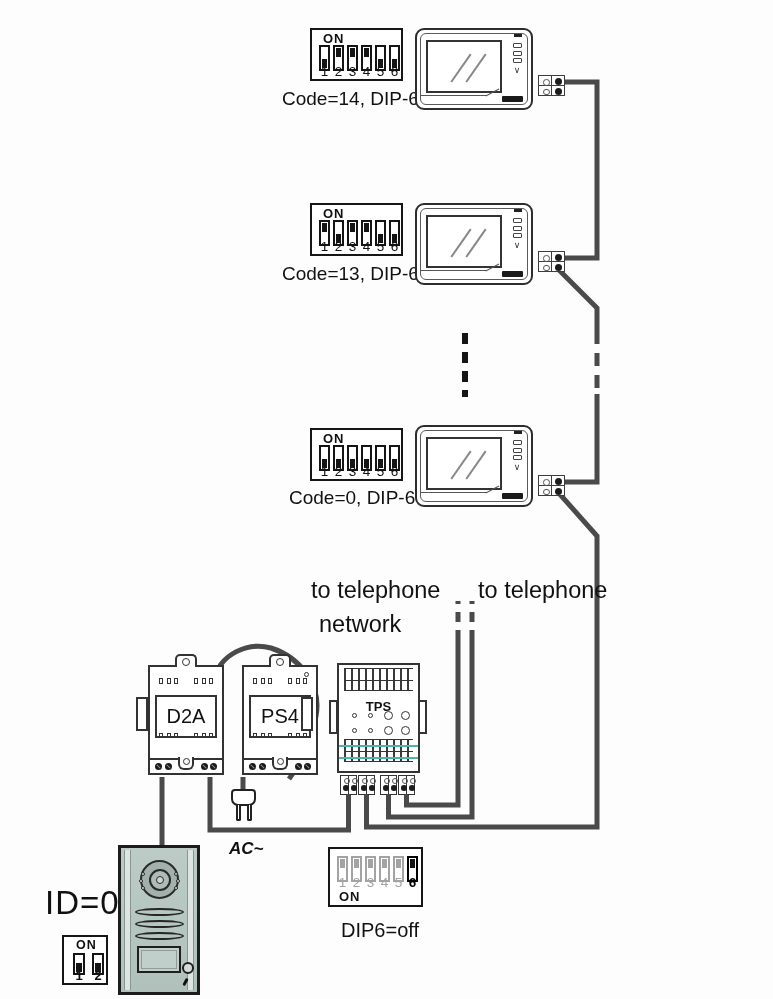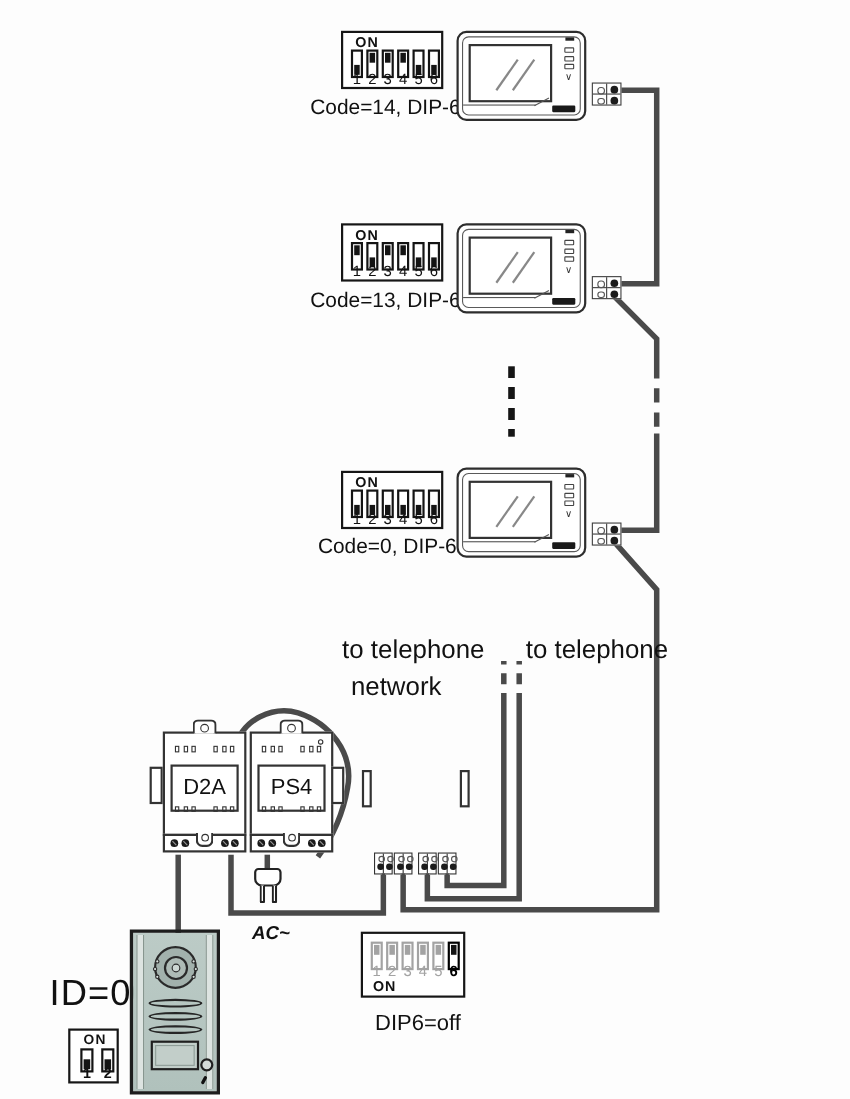--- a/index.html
+++ b/index.html
@@ -361,21 +361,21 @@
       <span class="strip-tab">
           <i></i>
         </span>
       <span class="sgroup">
           <span class="screw"></span>
           <span class="screw"></span>
         </span>
     </div>
   </div>
 
-  <div class="module" style="left:227px; top:665px;">
+  <div class="module" style="left:242px; top:665px;">
     <div class="tab-top">
         <i></i>
       </div>
     <span class="ps4dot"></span>
     <div class="trow t">
         <span class="tgrp">
           <span class="tsq"></span>
           <span class="tsq"></span>
           <span class="tsq"></span>
         </span>
@@ -409,20 +409,35 @@
       <span class="sgroup">
           <span class="screw"></span>
           <span class="screw"></span>
         </span>
     </div>
   </div>
   <div class="ear" style="left:301px; top:697px;"></div>
 
   <div class="ear" style="left:329px; top:700px; width:9px;"></div>
   <div class="ear" style="left:418px; top:700px; width:9px;"></div>
+  <div class="tps">
+    <div class="combs top"></div>
+    <div class="tps-label">TPS</div>
+    <span class="cdot cs" style="left:13px; top:48px;"></span>
+      <span class="cdot cs" style="left:29px; top:48px;"></span>
+    <span class="cdot cb" style="left:45px; top:46px;"></span>
+      <span class="cdot cb" style="left:62px; top:46px;"></span>
+    <span class="cdot cs" style="left:13px; top:63px;"></span>
+      <span class="cdot cs" style="left:29px; top:63px;"></span>
+    <span class="cdot cb" style="left:45px; top:61px;"></span>
+      <span class="cdot cb" style="left:62px; top:61px;"></span>
+    <div class="combs bot"></div>
+    <span class="tealline" style="top: 80px; background: rgb(69, 184, 168);"></span>
+    <span class="tealline" style="top: 92px; background: rgb(69, 184, 168);"></span>
+  </div>
   <div class="tblock" style="left:340px;">
       <div></div>
       <div></div>
     </div>
   <div class="tblock" style="left:358px;">
       <div></div>
       <div></div>
     </div>
   <div class="tblock" style="left:380px;">
       <div></div>

